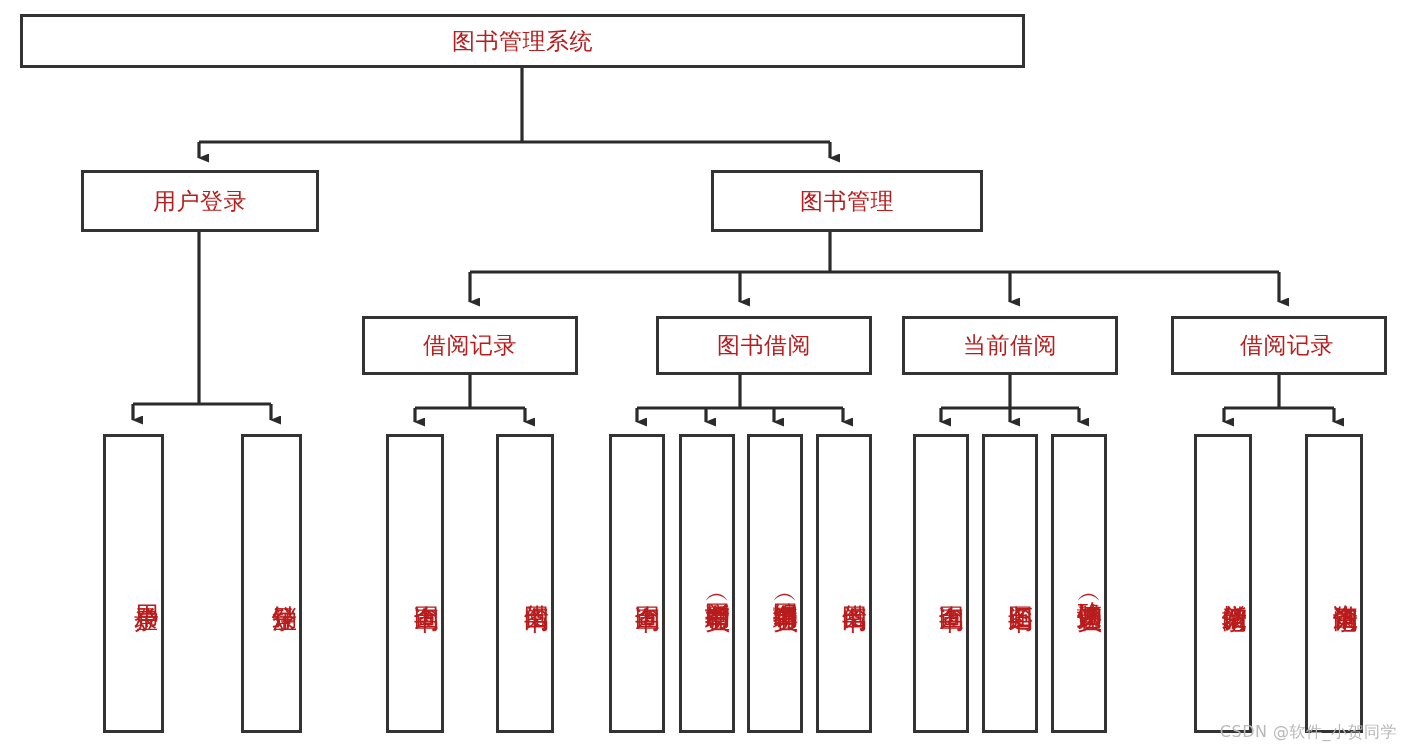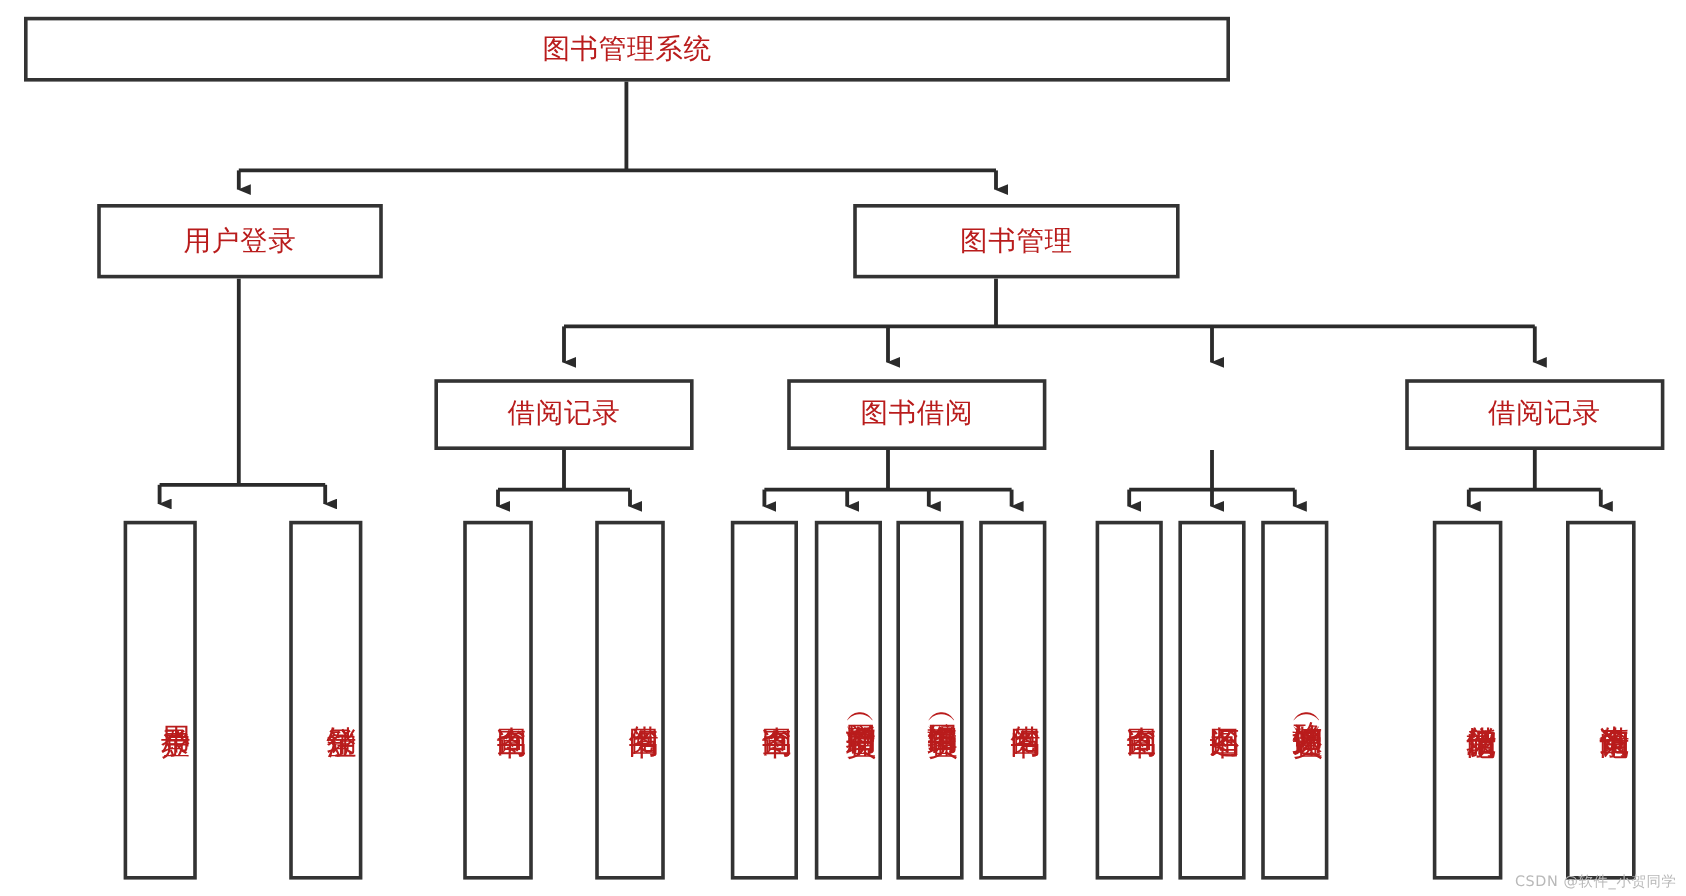--- a/index.html
+++ b/index.html
@@ -55,21 +55,21 @@
   .node-v .label {
     writing-mode: vertical-rl;
     text-orientation: upright;
     white-space: nowrap;
   }
   .label { display: block; }
   #watermark {
     position: absolute;
     right: 8px;
     bottom: 4px;
-    font-size: 12px;
+    font-size: 16px;
     color: #b9b9b9;
     letter-spacing: 0.5px;
     white-space: nowrap;
   }
 </style>
 </head>
 <body>
 
 <div id="diagram-root">
 
@@ -133,20 +133,23 @@
   <div class="node node-h" style="left:711px; top:170px; width:272px; height:62px;">
     <span class="label">图书管理</span>
   </div>
 
   <div class="node node-h" style="left:362px; top:316px; width:216px; height:59px;">
     <span class="label">借阅记录</span>
   </div>
   <div class="node node-h" style="left:656px; top:316px; width:216px; height:59px;">
     <span class="label">图书借阅</span>
   </div>
+  <div class="node node-h" style="left:902px; top:316px; width:216px; height:59px;">
+    <span class="label">当前借阅</span>
+  </div>
   <div class="node node-h" style="left:1171px; top:316px; width:216px; height:59px;padding-left:16px;">
     <span class="label">借阅记录</span>
   </div>
 
   <div class="node node-v" style="left:103px; top:434px; width:61px; height:299px;">
     <span class="label">用户登录</span>
   </div>
   <div class="node node-v" style="left:241px; top:434px; width:61px; height:299px;">
     <span class="label">注销登录</span>
   </div>

